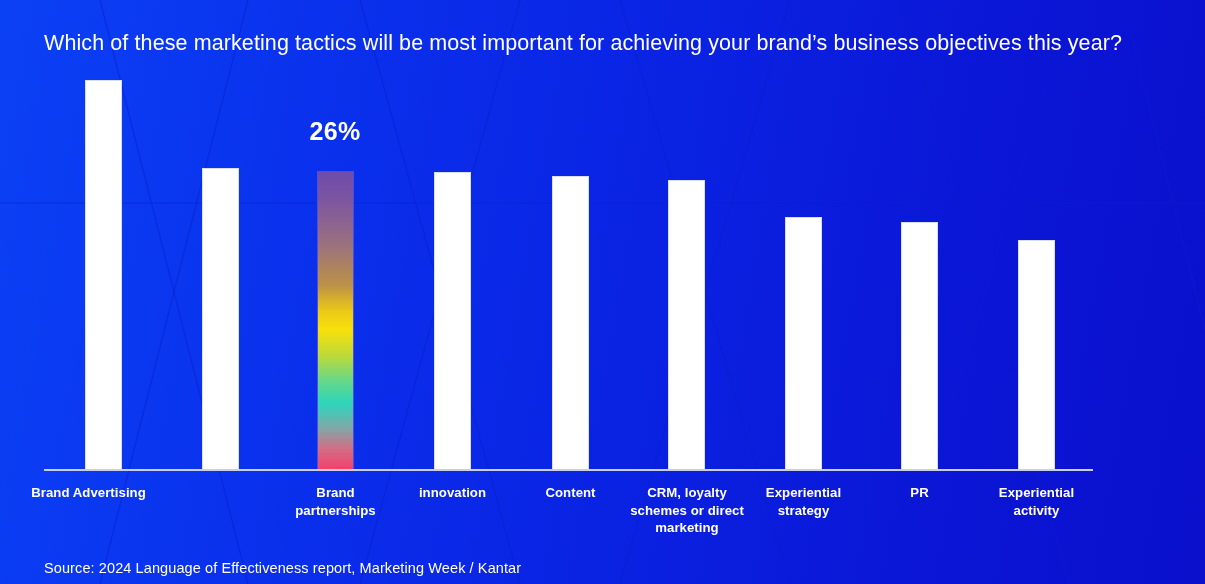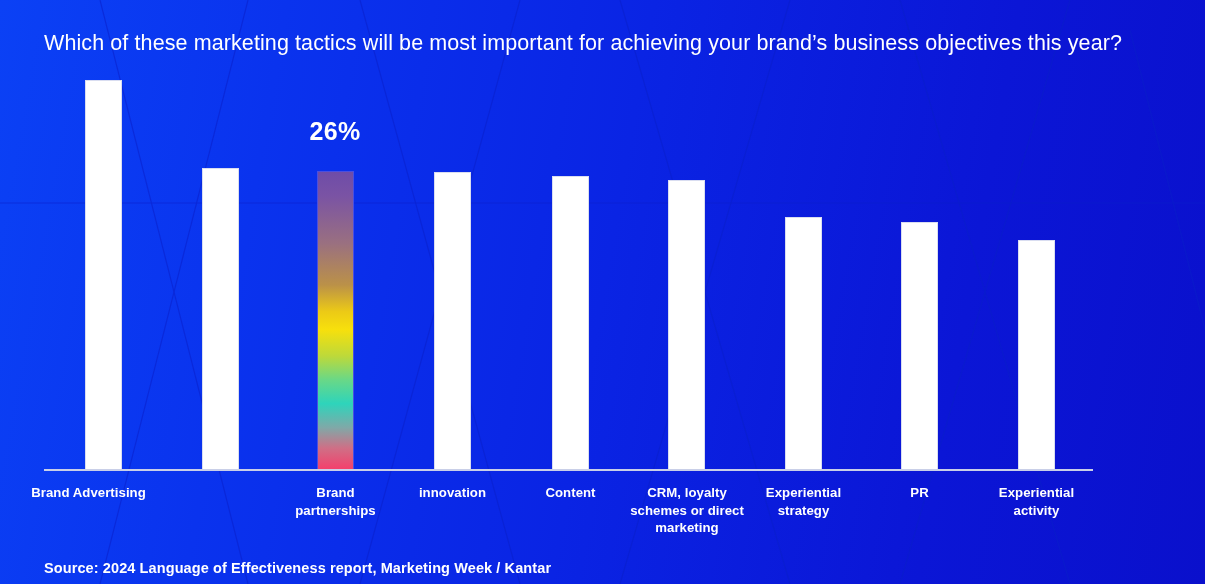--- a/index.html
+++ b/index.html
@@ -107,21 +107,21 @@
     letter-spacing: 0.05px;
   }
 
   
   #source-note {
     position: absolute;
     left: 44px;
     top: 560px;
     color: #ffffff;
     font-size: 14.5px;
-    font-weight: 700;
+    font-weight: 400;
     letter-spacing: 0.1px;
     white-space: nowrap;
   }
 </style>
 </head>
 <body>
 
 <div id="slide">
 
   <svg id="bg-pattern" viewBox="0 0 1205 584" preserveAspectRatio="none">

